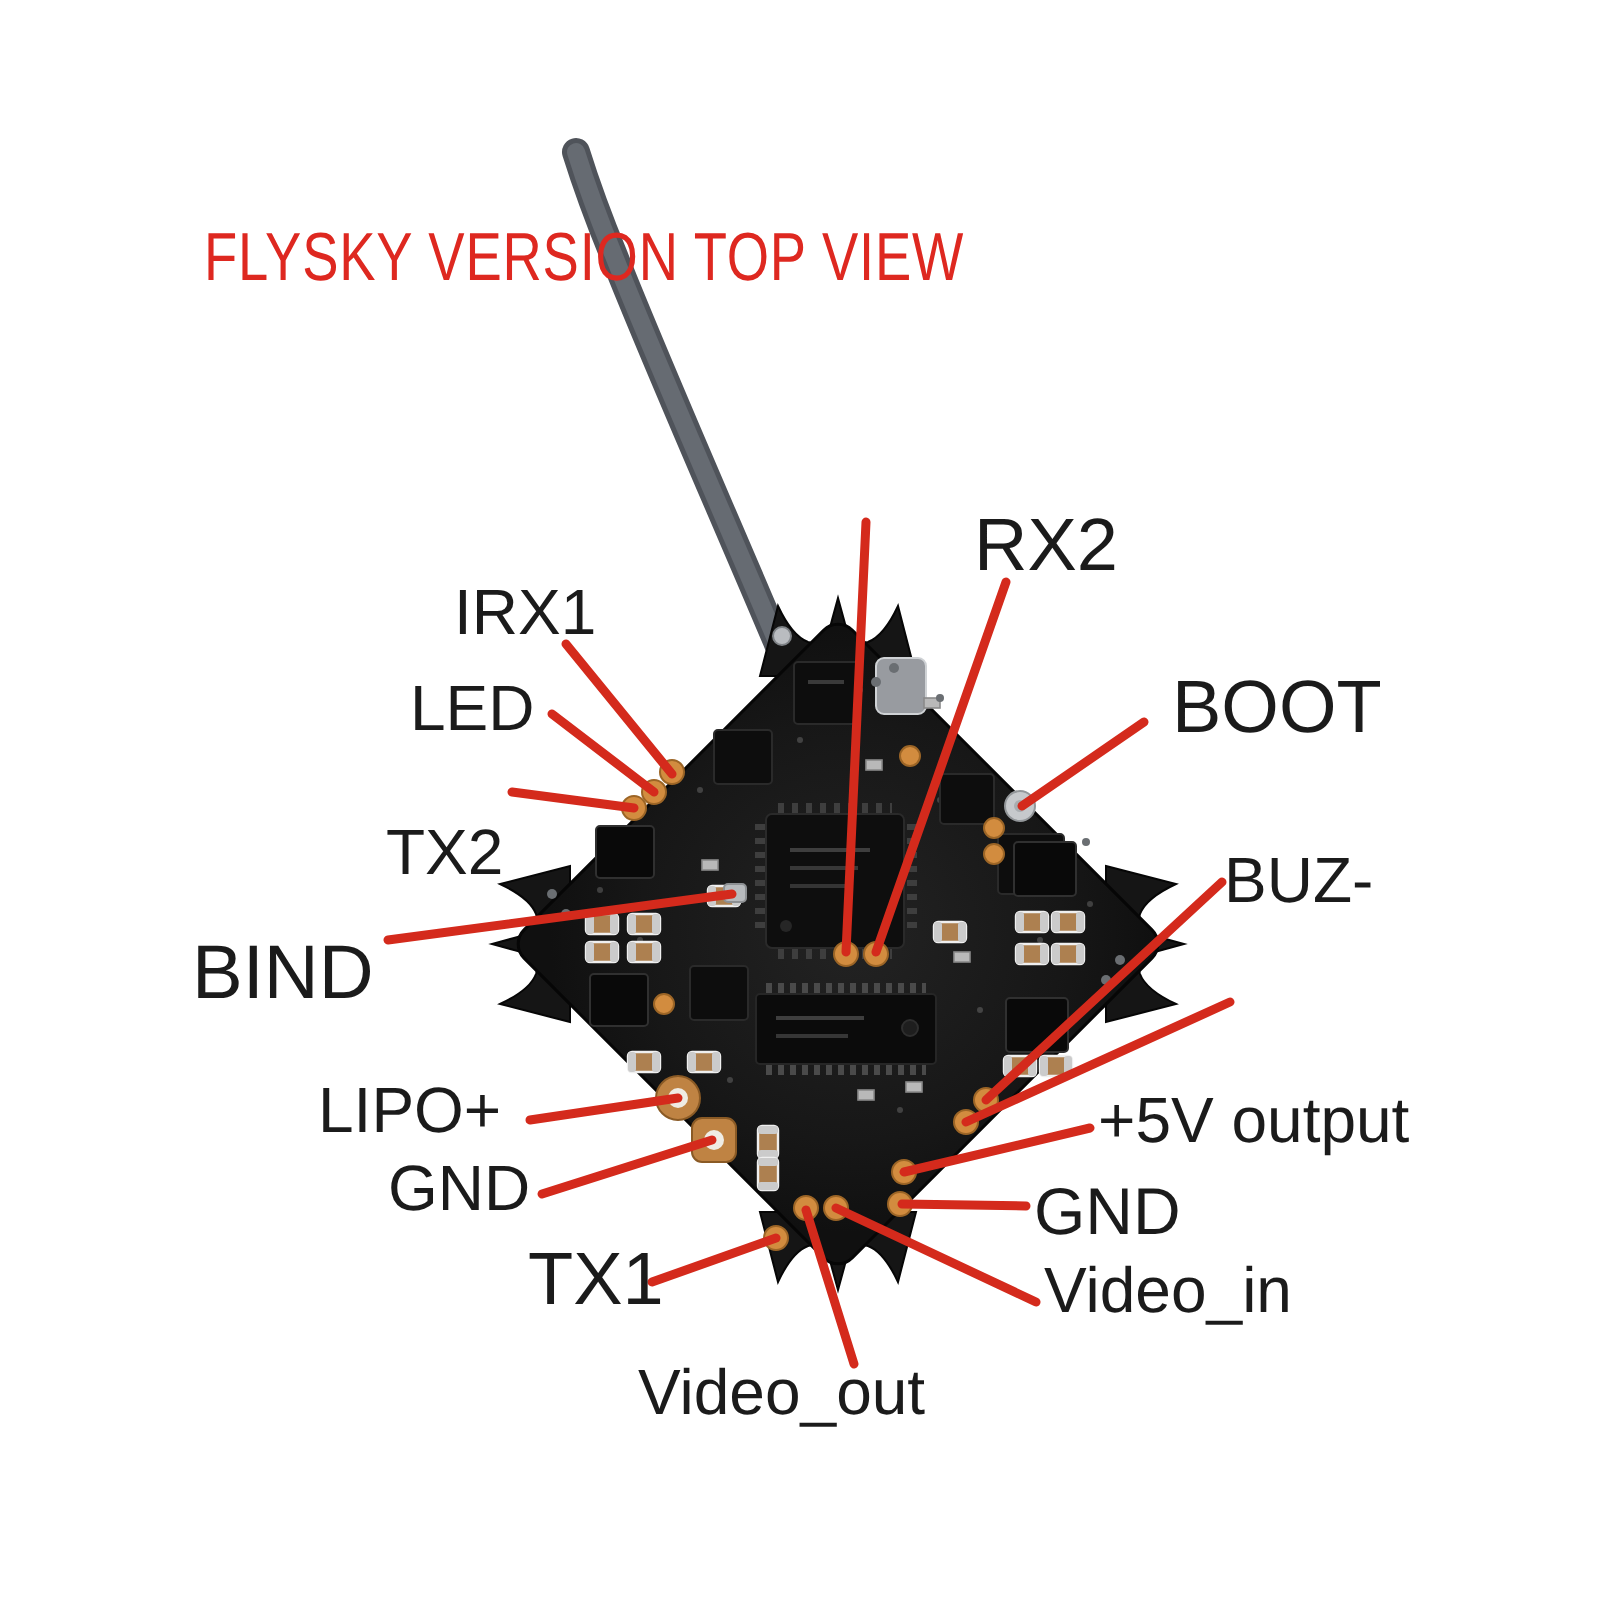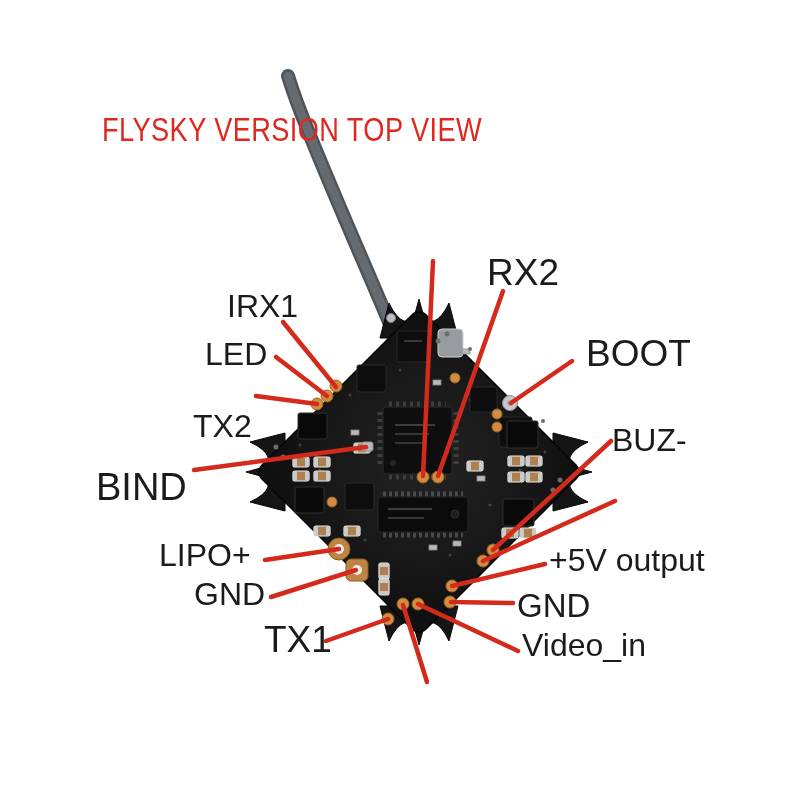--- a/index.html
+++ b/index.html
@@ -216,14 +216,15 @@
   <div class="label" style="left:193px;top:374px;margin-top:36px;">TX2</div>
   <div class="label label--lg" style="left:574px;top:335px;margin-left:12px;">BOOT</div>
   <div class="label label--bind" style="left:96px;top:468px;text-align:right;">BIND</div>
   <div class="label" style="left:612px;top:424px;">BUZ-</div>
   <div class="label" style="left:159px;top:539px;">LIPO+</div>
   <div class="label" style="left:194px;top:578px;">GND</div>
   <div class="label" style="left:549px;top:544px;">+5V output</div>
   <div class="label label--sm" style="left:517px;top:589px;">GND</div>
   <div class="label" style="left:522px;top:629px;">Video_in</div>
   <div class="label label--lg" style="left:264px;top:621px;">TX1</div>
+  <div class="label" style="left:319px;top:680px;">Video_out</div>
 
 </div>
 
 </body></html>

